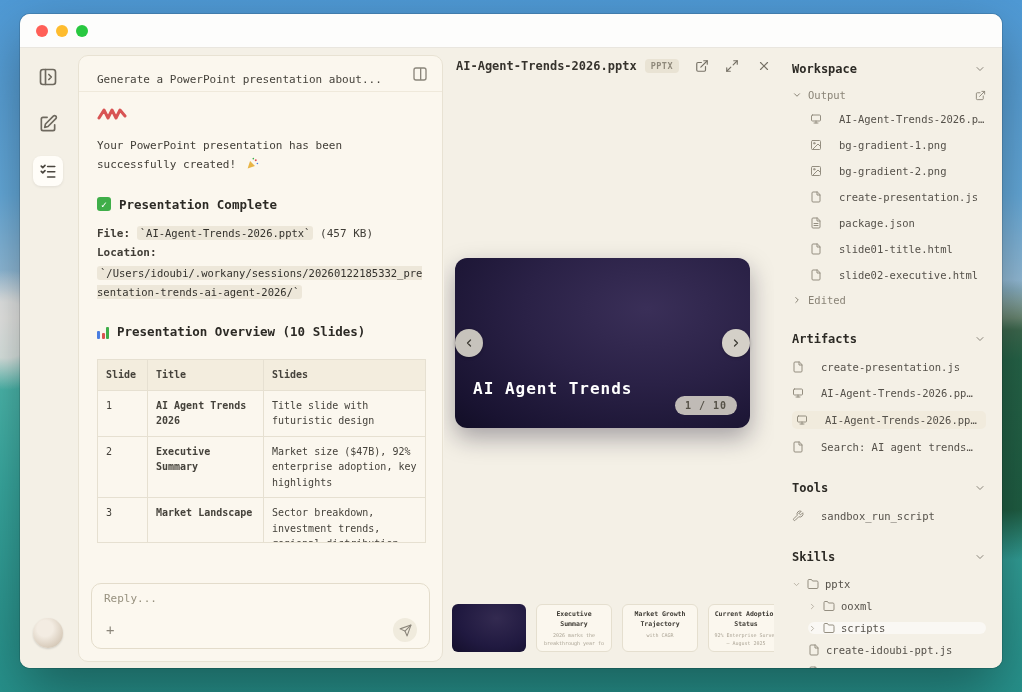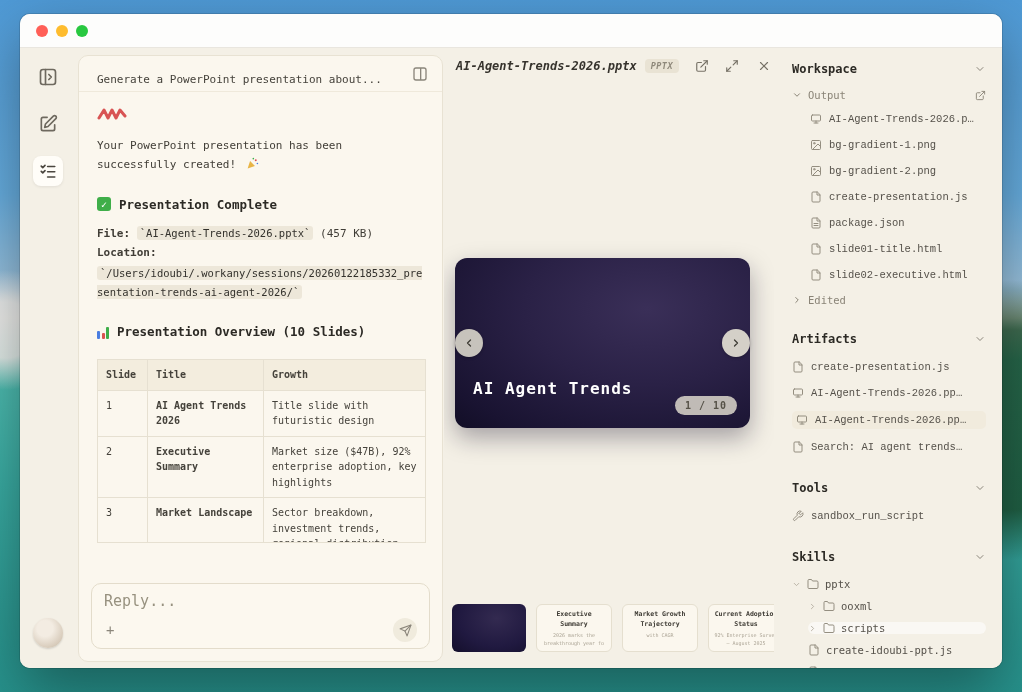--- a/index.html
+++ b/index.html
@@ -48,29 +48,29 @@
   .loc-block { margin-top:2px; font-size:11px; line-height:1.7; }
 
   table.slides { border-collapse:collapse; margin-top:14px; width:100%; font-size:10px; color:#45423b;padding-left:20px; }
   .table-wrap { max-height:198px; overflow:hidden; margin-top:6px; border-bottom:1px solid #e6e0d1; }
   table.slides th, table.slides td { border:1px solid #e6e0d1; text-align:left; vertical-align:top; padding:7px 8px; line-height:1.55; }
   table.slides th { font-weight:bold; background:#f3edde; }
   col.c-slide{width:50px;} col.c-title{width:116px;}
   td.t-title { font-weight:bold; }
 
   .reply-box { flex:0 0 66px; margin:10px 12px 12px 12px; border:1px solid #e3dccb; background:#fcf8ef; border-radius:10px; padding:8px 12px 6px 12px; display:flex; flex-direction:column; justify-content:space-between; }
-  .reply-input { border:none; outline:none; background:transparent; font-family:inherit; font-size:15px; color:#403d36; width:100%; }
+  .reply-input { border:none; outline:none; background:transparent; font-family:inherit; font-size:11px; color:#403d36; width:100%; }
   .reply-input::placeholder { color:#97917f; }
   .reply-row { display:flex; align-items:center; justify-content:space-between; }
   .plus-btn { color:#8b867b; font-size:14px; cursor:pointer; padding:0 2px; }
   .send-btn { width:24px; height:24px; border-radius:50%; background:#f0ebdd; display:flex; align-items:center; justify-content:center; color:#8b867b; cursor:pointer; }
 
   
   .center { position:absolute; left:424px; top:0; width:330px; height:620px; overflow:hidden; }
-  .center-header { height:36px; display:flex; align-items:center; padding:0 12px; gap:8px;font-style:italic; }
+  .center-header { height:36px; display:flex; align-items:center; padding:0 12px; gap:8px; }
   .center-filename { font-size:12px; font-weight:bold; color:#36332d; white-space:nowrap; }
   .type-badge { background:#e9e3d4; color:#8e887a; font-size:8.5px; font-weight:bold; letter-spacing:.5px; padding:2px 6px; border-radius:4px; }
   .center-header .spacer{flex:1;}
   .hicon { color:#777267; cursor:pointer; display:flex; }
   .slide-stage { position:absolute; left:11px; top:210px; width:295px; height:170px; border-radius:12px; overflow:hidden;
     background:radial-gradient(ellipse at 65% 30%, #3a2f58 0%, #2a2146 45%, #191331 85%, #120e26 100%);
     box-shadow:0 10px 24px rgba(20,15,40,.35); }
   .slide-title { position:absolute; left:18px; bottom:30px; color:#fff; font-size:16px; font-weight:bold; letter-spacing:1px; }
   .page-pill { position:absolute; right:13px; bottom:13px; background:rgba(214,209,199,.88); color:#565248; font-size:10px; font-weight:bold; padding:4px 10px; border-radius:10px; letter-spacing:1px; }
   .nav-circle { position:absolute; width:28px; height:28px; border-radius:50%; background:#d4d0c8; color:#3e3b34; display:flex; align-items:center; justify-content:center; cursor:pointer; box-shadow:0 1px 3px rgba(0,0,0,.25); }
@@ -81,21 +81,21 @@
   .thumb.dark { flex-basis:74px; border:none; background:radial-gradient(ellipse at 60% 30%, #332a50 0%, #201940 60%, #140f2b 100%); }
   .thumb-title { font-size:6.5px; font-weight:bold; color:#3d3a33; line-height:1.5; }
   .thumb-sub { font-size:5px; color:#aba495; line-height:1.6; margin-top:1px; }
 
   
   .rightpanel { position:absolute; left:754px; top:0; width:228px; height:620px; padding:14px 16px 0 18px; overflow:hidden; font-size:10.5px; color:#55514a; }
   .sec-header { display:flex; align-items:center; justify-content:space-between; font-size:12px; font-weight:bold; color:#2c2a25; cursor:pointer; }
   .sec-header .icon{ color:#8b867b; }
   .group-row { display:flex; align-items:center; gap:6px; color:#8a8477; margin-top:13px; cursor:pointer; font-size:10.5px; }
   .group-row .grow{flex:1;}
-  .tree-item { display:flex; align-items:flex-start; gap:7px; margin-top:10px; padding:2px 4px 2px 0; margin-left:18px; cursor:pointer; white-space:nowrap;font-family:Liberation Mono, monospace; }
+  .tree-item { display:flex; align-items:flex-start; gap:17px; margin-top:10px; padding:2px 4px 2px 0; margin-left:18px; cursor:pointer; white-space:nowrap; }
   .tree-item .icon { color:#948e80; flex:0 0 auto; display:flex; }
   .tree-item.selected { background:#f1ebdd; border-radius:5px; padding:3px 4px; margin-left:0; }
   .art-item { margin-left:0; }
   .sec-gap { margin-top:26px; }
   .skill-row { display:flex; align-items:center; gap:6px; margin-top:10px; cursor:pointer; white-space:nowrap; }
   .skill-row .chev { color:#b4aea0; display:flex; }
   .skill-row .icon { color:#948e80; display:flex; }
   .skill-row.hl { background:rgba(255,255,255,.55); border-radius:6px; }
   .d1 { margin-left:16px; }
   svg { display:block; }
@@ -204,21 +204,21 @@
           <table class="slides">
             <colgroup>
                 <col class="c-slide">
                 <col class="c-title">
                 <col>
               </colgroup>
             <tbody>
                 <tr>
               <th>Slide</th>
               <th>Title</th>
-              <th>Growth</th>
+              <th>Slides</th>
             </tr>
             <tr>
               <td>1</td>
               <td class="t-title">AI Agent Trends 2026</td>
               <td>Title slide with futuristic design</td>
             </tr>
             <tr>
               <td>2</td>
               <td class="t-title">Executive Summary</td>
               <td>Market size ($47B), 92% enterprise adoption, key highlights</td>

